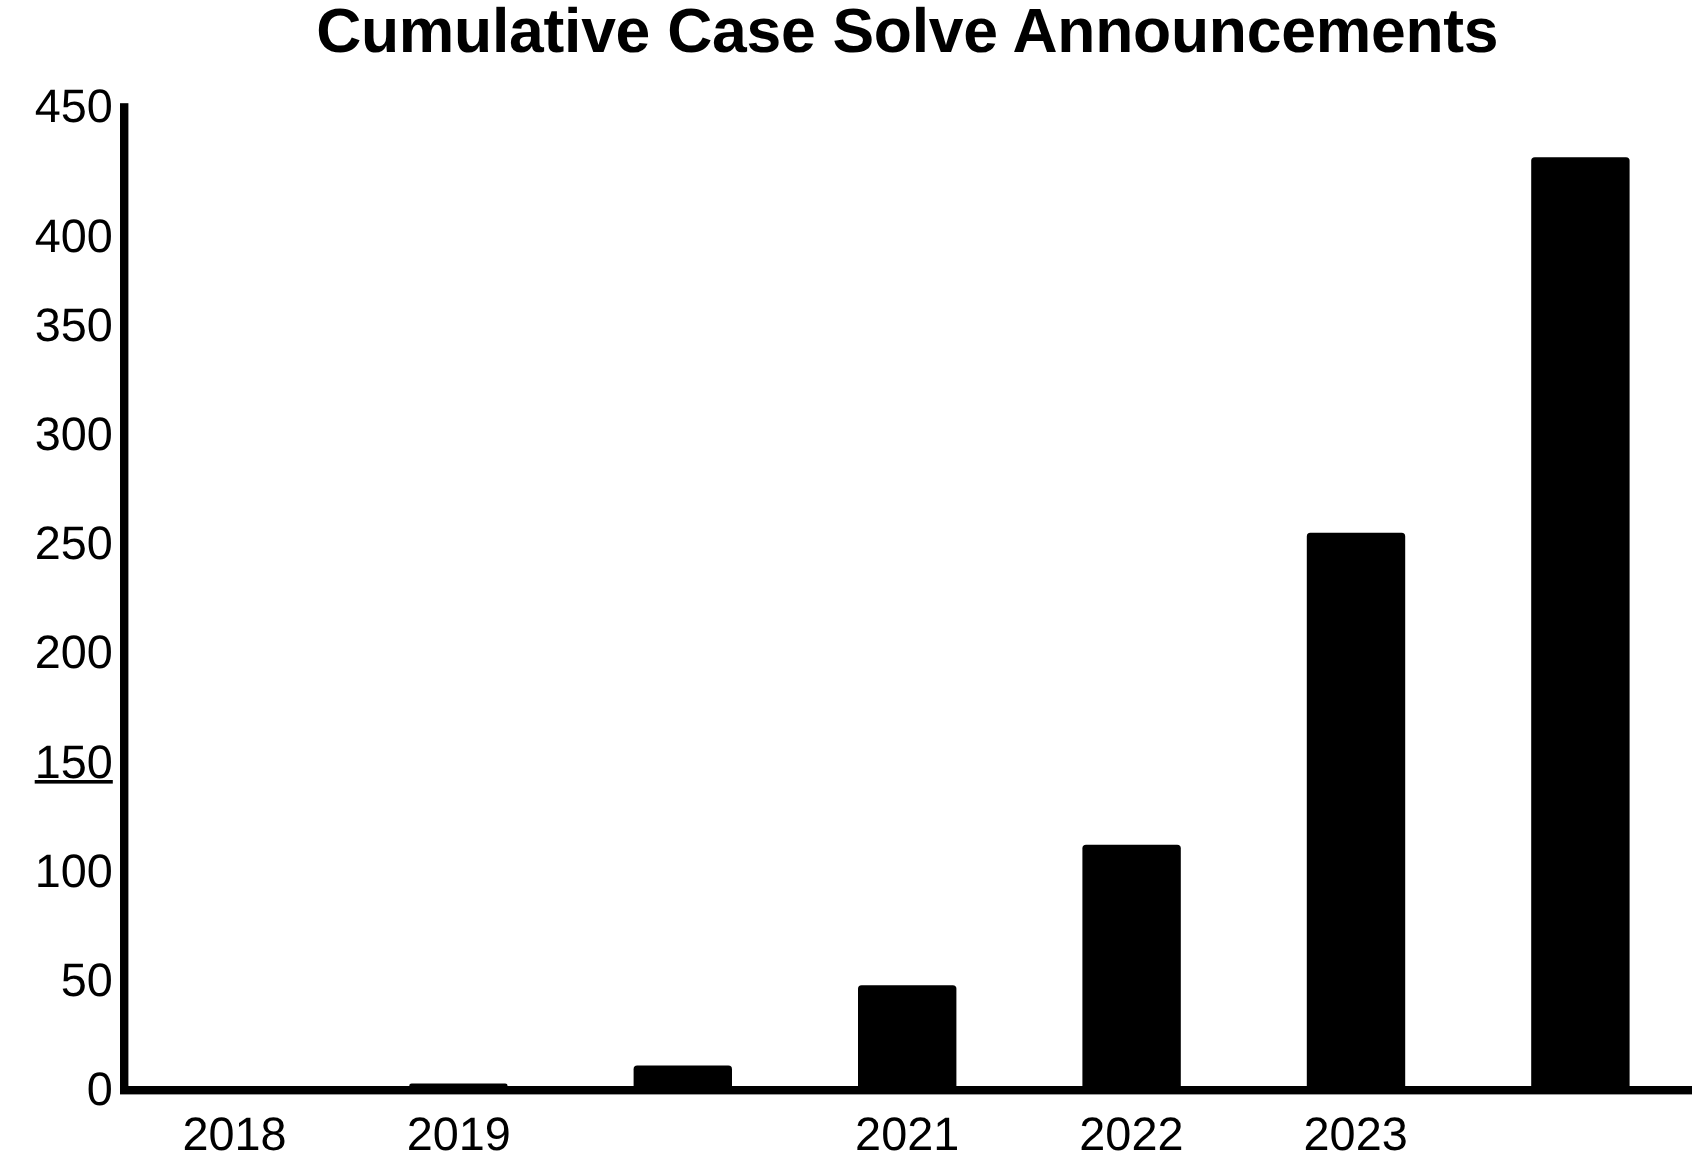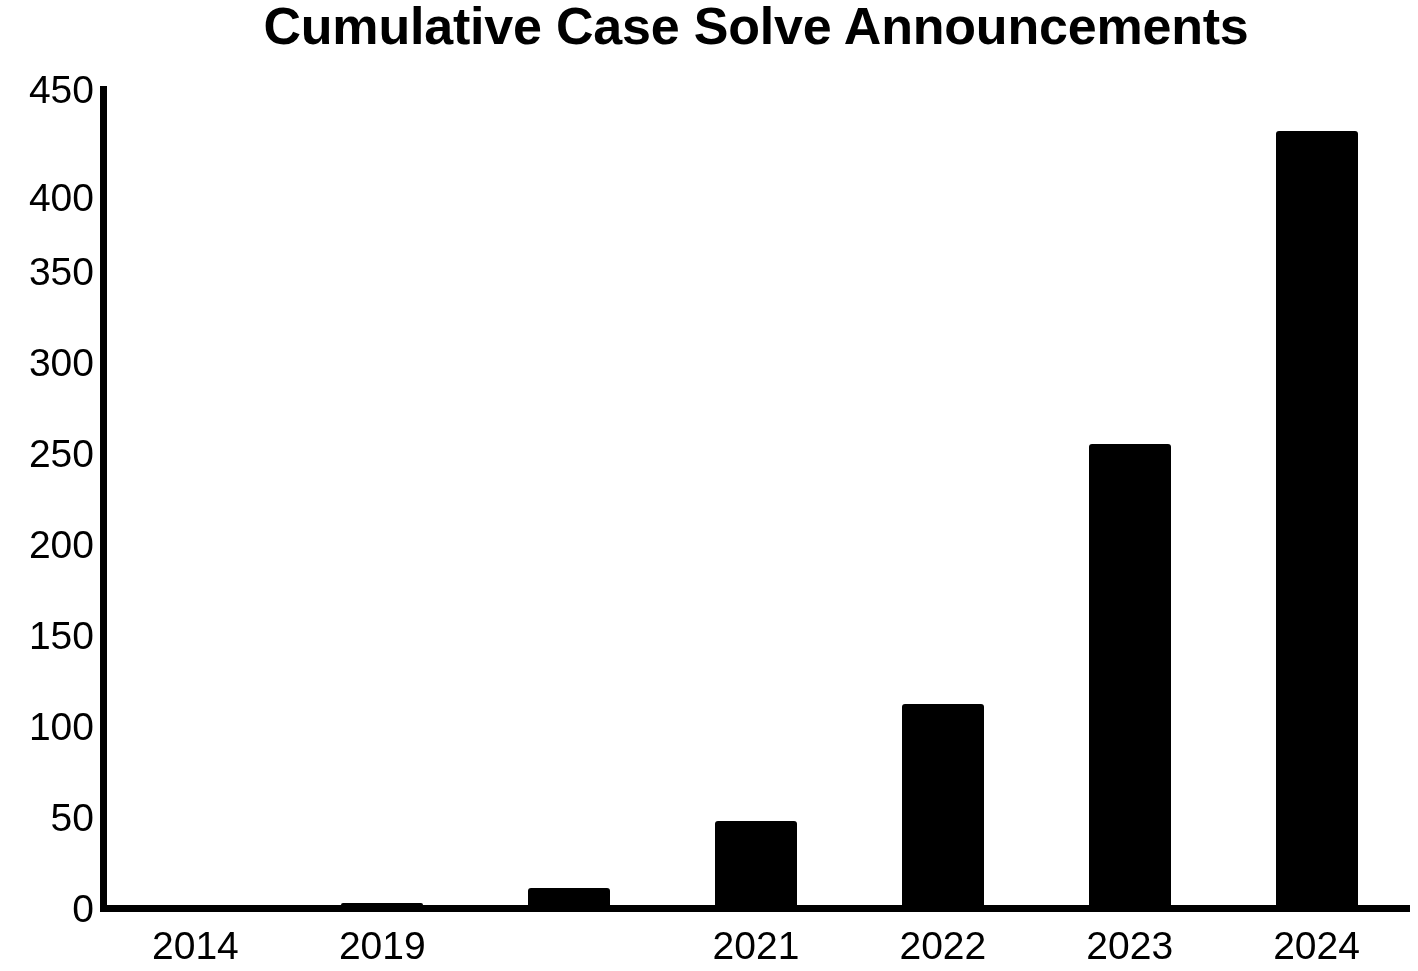--- a/index.html
+++ b/index.html
@@ -130,21 +130,21 @@
 
   <div id="chart-title">Cumulative Case Solve Announcements</div>
 
   <div id="y-axis-line"></div>
   <div id="x-axis-line"></div>
 
   <div id="y-tick-labels">
       <div class="y-tick-label" style="top: 889px;">0</div>
       <div class="y-tick-label" style="top: 798px;">50</div>
       <div class="y-tick-label" style="top: 707px; text-align: right;">100</div>
-      <div class="y-tick-label" style="top: 616px;">150</div>
+      <div class="y-tick-label" style="top: 616px; text-decoration: underline;">150</div>
       <div class="y-tick-label" style="top: 525px;">200</div>
       <div class="y-tick-label" style="top: 434px;">250</div>
       <div class="y-tick-label" style="top: 343px;">300</div>
       <div class="y-tick-label" style="top: 252px;">350</div>
       <div class="y-tick-label" style="top: 178px;">400</div>
       <div class="y-tick-label" style="top: 70px;">450</div>
     </div>
 
   <div id="plot-area">
       <div class="bar-group" style="left: 0px; width: 186.857px;">
@@ -164,21 +164,20 @@
       </div>
       <div class="bar-group" style="left: 934.286px; width: 186.857px;">
         <div class="bar" title="2023: 255" style="height: 464.1px; background: rgb(0, 0, 0);"></div>
       </div>
       <div class="bar-group" style="left: 1121.14px; width: 186.857px;">
         <div class="bar" title="2024: 427" style="height: 777.14px; background: rgb(0, 0, 0);"></div>
       </div>
     </div>
 
   <div id="x-tick-labels">
-      <div class="x-tick-label" style="left: 0px; width: 186.857px;">2014</div>
+      <div class="x-tick-label" style="left: 0px; width: 186.857px;">2018</div>
       <div class="x-tick-label" style="left: 186.857px; width: 186.857px;">2019</div>
       <div class="x-tick-label" style="left: 560.571px; width: 186.857px;">2021</div>
       <div class="x-tick-label" style="left: 747.429px; width: 186.857px;">2022</div>
       <div class="x-tick-label" style="left: 934.286px; width: 186.857px;">2023</div>
-      <div class="x-tick-label" style="left: 1121.14px; width: 186.857px;">2024</div>
     </div>
 
 </div>
 
 </body></html>

